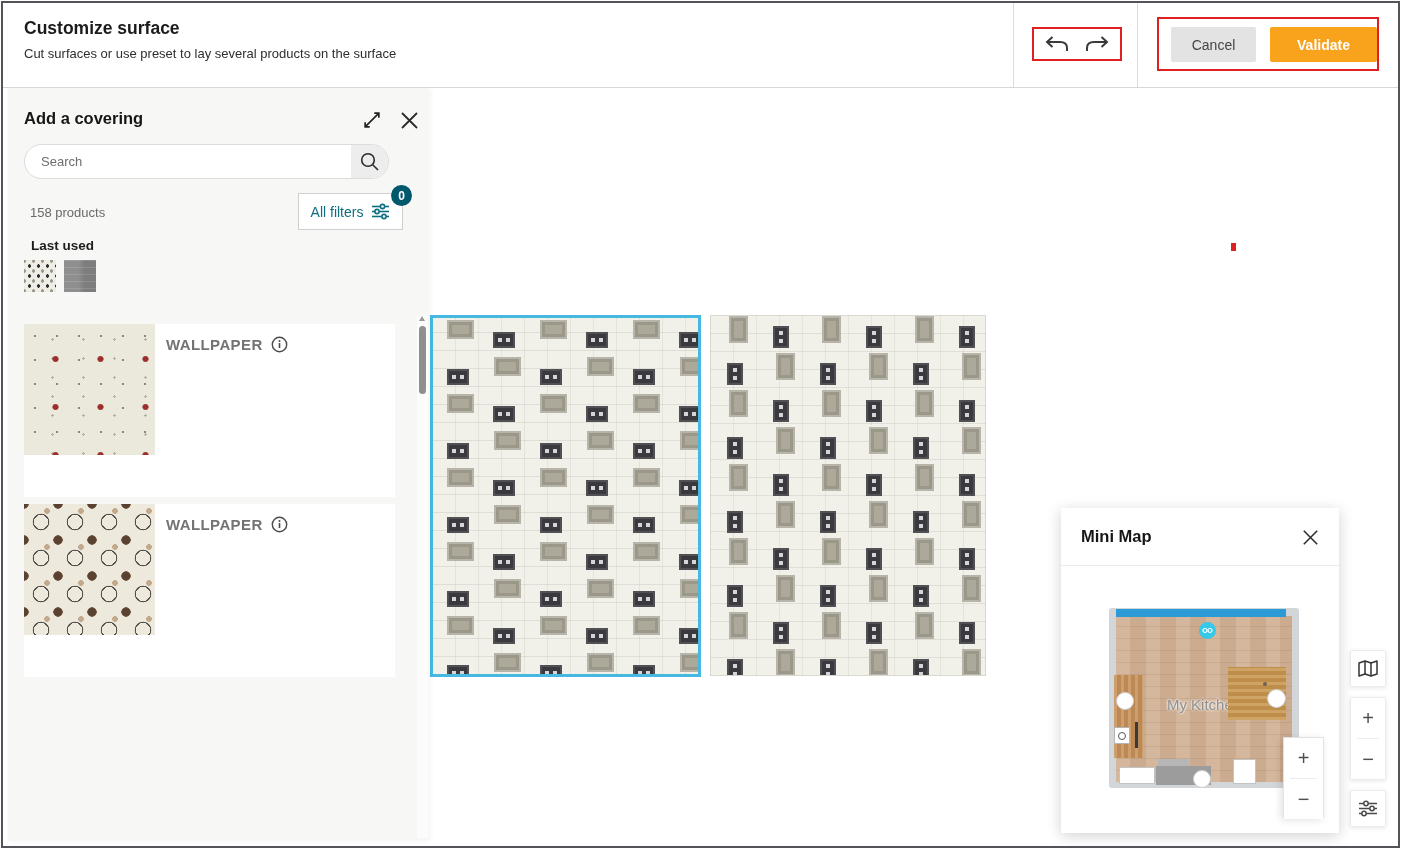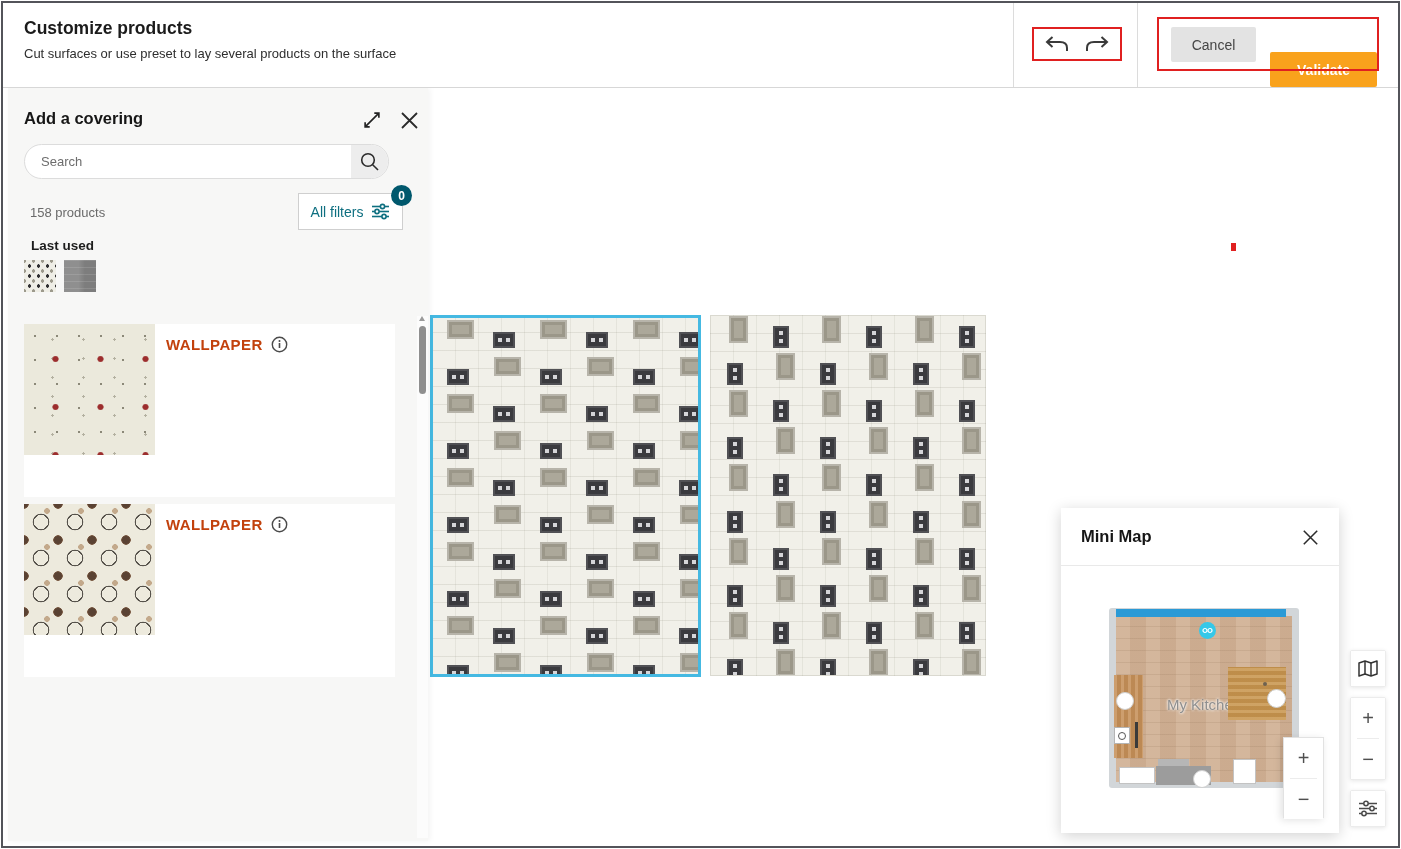--- a/index.html
+++ b/index.html
@@ -10,21 +10,21 @@
 
   
   .header { position:absolute; left:3px; top:3px; right:3px; height:85px; background:#fff; border-bottom:1px solid #d7d7d7; z-index:20; }
   .hdr-title { position:absolute; left:21px; top:15px; font-size:17.5px; font-weight:bold; color:#1b1b1b; }
   .hdr-sub { position:absolute; left:21px; top:43px; font-size:13px; color:#2e2e2e; }
   .hdr-div { position:absolute; top:0; bottom:0; width:1px; background:#dcdcdc; }
   .anno { position:absolute; border:2px solid var(--red); z-index:25; pointer-events:none; }
   .iconbtn { position:absolute; display:flex; align-items:center; justify-content:center; background:transparent; border:none; cursor:pointer; }
   .btn { position:absolute; display:flex; align-items:center; justify-content:center; font-size:14px; border:none; border-radius:2px; cursor:pointer; }
   .btn-cancel { background:#e3e3e3; color:#454545; }
-  .btn-validate { background:var(--orange); color:#fff; font-weight:bold;margin-top:25px; }
+  .btn-validate { background:var(--orange); color:#fff; font-weight:bold; }
 
   
   .panel { position:absolute; left:8px; top:88px; width:420px; height:753px; background:#f7f7f6; box-shadow:2px 0 6px rgba(0,0,0,.05); z-index:15; }
   .panel-title { position:absolute; left:16px; top:21px; font-size:16.5px; font-weight:bold; color:#161616; }
   .search { position:absolute; left:16px; top:56px; width:365px; height:35px; background:#fff; border:1px solid #dcdcdc; border-radius:18px; overflow:hidden; }
   .search input { position:absolute; left:0; top:0; width:326px; height:100%; border:none; outline:none; padding:0 4px 0 16px; font-size:13px; color:#333; background:transparent; font-family:inherit; }
   .search input::placeholder { color:#6d6d6d; }
   .search-seg { position:absolute; right:0; top:0; width:37px; height:100%; background:#ededed; display:flex; align-items:center; justify-content:center; border:none; cursor:pointer; }
   .count { position:absolute; left:22px; top:117px; font-size:13px; color:#6a6a6a; }
   .filters { position:absolute; left:290px; top:105px; width:105px; height:37px; background:#fff; border:1px solid #cfcfcf; display:flex; align-items:center; justify-content:center; gap:8px; font-size:14px; color:var(--teal); cursor:pointer; }
@@ -39,21 +39,21 @@
   .card { position:absolute; left:16px; width:371px; height:173px; background:#fff; cursor:pointer; }
   .thumb { position:absolute; left:0; top:0; width:131px; height:131px; }
   .tex-coffee-red { background-color:#ebe9dc;
     background-image:radial-gradient(circle,#9c2d2d 2.3px,rgba(156,45,45,.6) 3px,transparent 3.5px),radial-gradient(circle,#8b8878 1.1px,transparent 1.5px),radial-gradient(circle,#b3b0a0 1px,transparent 1.4px);
     background-size:45px 48px,22px 24px,31px 19px; background-position:9px 11px,0 0,13px 6px; }
   .tex-coffee-stamps { background-color:#edeadd;
     background-image:radial-gradient(circle,transparent 7px,#57534c 7px,#57534c 8px,transparent 8.6px),radial-gradient(circle,#5a4233 3.5px,#7a5a44 4.5px,transparent 5px),radial-gradient(circle,#c3a98b 2.6px,transparent 3.1px);
     background-size:34px 36px,34px 36px,34px 36px; background-position:0 0,17px 18px,6px 25px; }
   .tex-paint { background:var(--paint); }
   .card-row { position:absolute; left:142px; top:12px; display:flex; align-items:center; gap:8px; }
-  .plabel { font-size:15px; font-weight:bold; letter-spacing:.4px; color:#c2410c; }
+  .plabel { font-size:15px; font-weight:bold; letter-spacing:.4px; color:#737373; }
   .scroll-track { position:absolute; left:409px; top:228px; width:11px; height:522px; background:#fcfcfc; }
   .scroll-thumb { position:absolute; left:2px; top:10px; width:7px; height:68px; background:#8f8f8f; border-radius:4px; cursor:grab; }
   .scroll-up { position:absolute; left:2px; top:0; width:0; height:0; border-left:3.5px solid transparent; border-right:3.5px solid transparent; border-bottom:5px solid #9a9a9a; }
 
   
   .wall { position:absolute; overflow:hidden; background-color:#f1f0e9;
     background-image:repeating-linear-gradient(0deg,transparent 0 17px,rgba(118,116,98,.14) 17px 18px),repeating-linear-gradient(90deg,transparent 0 22px,rgba(118,116,98,.10) 22px 23px); }
   .wall-left { left:430px; top:315px; width:271px; height:362px; border:3px solid var(--cyan); z-index:5; }
   .wall-right { left:710px; top:315px; width:276px; height:361px; border:1px solid rgba(90,88,70,.15); z-index:4; }
   .tile-dark { position:absolute; background:#3a3a3e; box-shadow:inset 0 0 0 2px rgba(255,255,255,.12); }
@@ -91,21 +91,21 @@
   .tool-adjust { top:790px; height:37px; }
   .tool .zbtn { height:40px; }
   svg { display:block; }
 </style>
 </head>
 <body>
 
 <div class="page">
 
   <div class="header">
-    <div class="hdr-title">Customize products</div>
+    <div class="hdr-title">Customize surface</div>
     <div class="hdr-sub">Cut surfaces or use preset to lay several products on the surface</div>
     <div class="hdr-div" style="left:1010px;"></div>
     <div class="hdr-div" style="left:1134px;"></div>
 
     <button class="iconbtn" style="left:1037px; top:27px; width:34px; height:28px;">
       <span>
         <svg width="26" height="18" viewBox="0 0 26 18">
             <path d="M3 7 H16 Q23 7 23 13 V16" fill="none" stroke="#3a3a3a" stroke-width="2"></path>
             <path d="M8.5 2 L3 7 L8.5 12" fill="none" stroke="#3a3a3a" stroke-width="2"></path>
           </svg>

